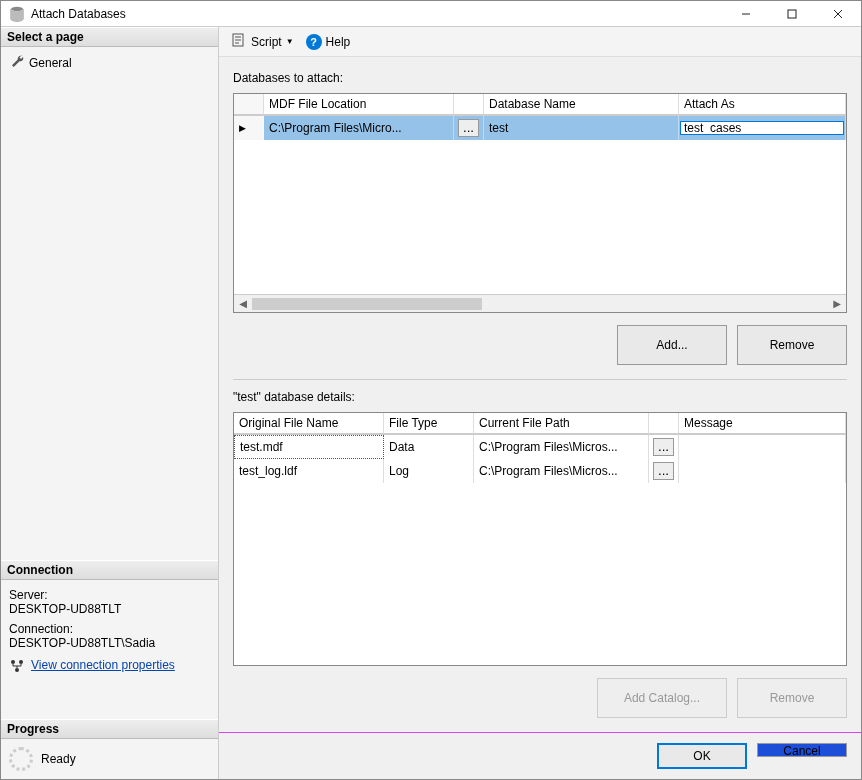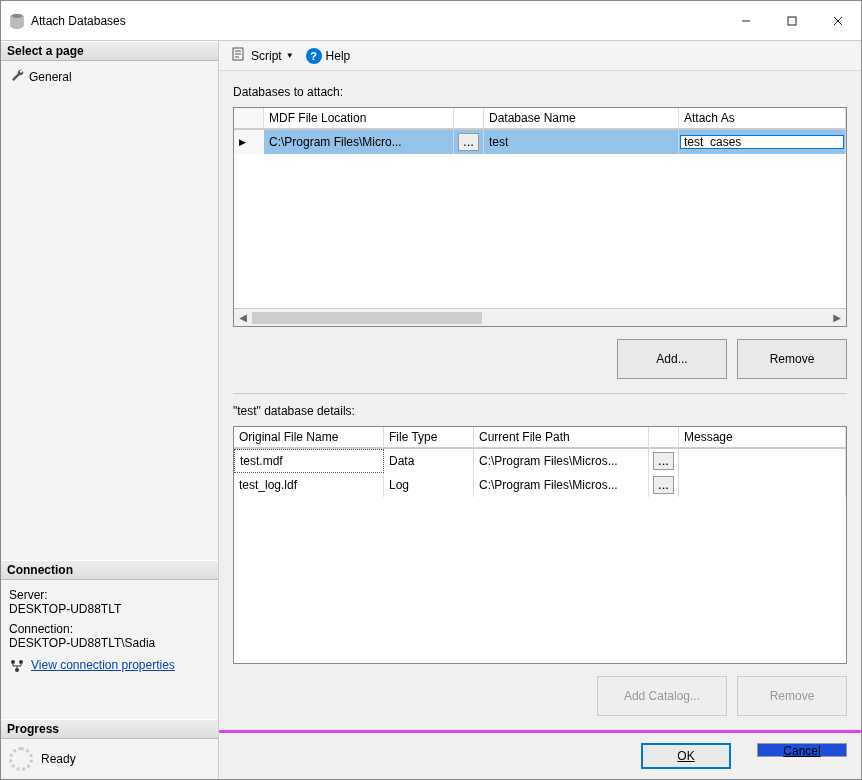--- a/index.html
+++ b/index.html
@@ -9,21 +9,21 @@
       background: #fff;
       width: 862px;
       height: 780px;
       overflow: hidden;
       border: 1px solid #888;
       display: flex;
       flex-direction: column;
     }
     
     .titlebar {
-      height: 40px;
+      height: 26px;
       background: #fff;
       border-bottom: 1px solid #ccc;
       display: flex;
       align-items: center;
       padding-left: 8px;
     }
     .titlebar .db-icon { width: 16px; height: 16px; margin-right: 6px; }
     .titlebar .title { flex: 1; font-size: 12px; }
     .winctrls { display: flex; height: 100%; }
     .winbtn {
@@ -139,22 +139,22 @@
     .details-wrap {
       border:1px solid #888; background:#fff; flex:1; display:flex; flex-direction:column; min-height:180px;
     }
     .dcol-name { flex:0 0 150px;}
     .dcol-type { flex:0 0 90px;}
     .dcol-path { flex:0 0 175px;}
     .dcol-btn  { flex:0 0 30px; justify-content:center;}
     .dcol-msg  { flex:1;}
     
     .footer {
-      border-top:3px solid #d946ef; background:#f0f0f0; padding:10px 14px;
-      display:flex; justify-content:flex-end; gap:26px;text-decoration:underline;
+      border-top:1px solid #d946ef; background:#f0f0f0; padding:10px 14px;
+      display:flex; justify-content:flex-end; gap:10px;
     }
     .okbtn { min-width:90px; height:26px; border:2px solid #0078d7; background:#e9e9e9; font-size:12px;}
     .cancelbtn { min-width:90px; height:14px; border:1px solid #999; background:#1d4ed8; font-size:12px;}
   </style>
 </head>
 <body>
 
 <div class="titlebar">
   <span class="db-icon">
     <svg viewBox="0 0 16 16">

